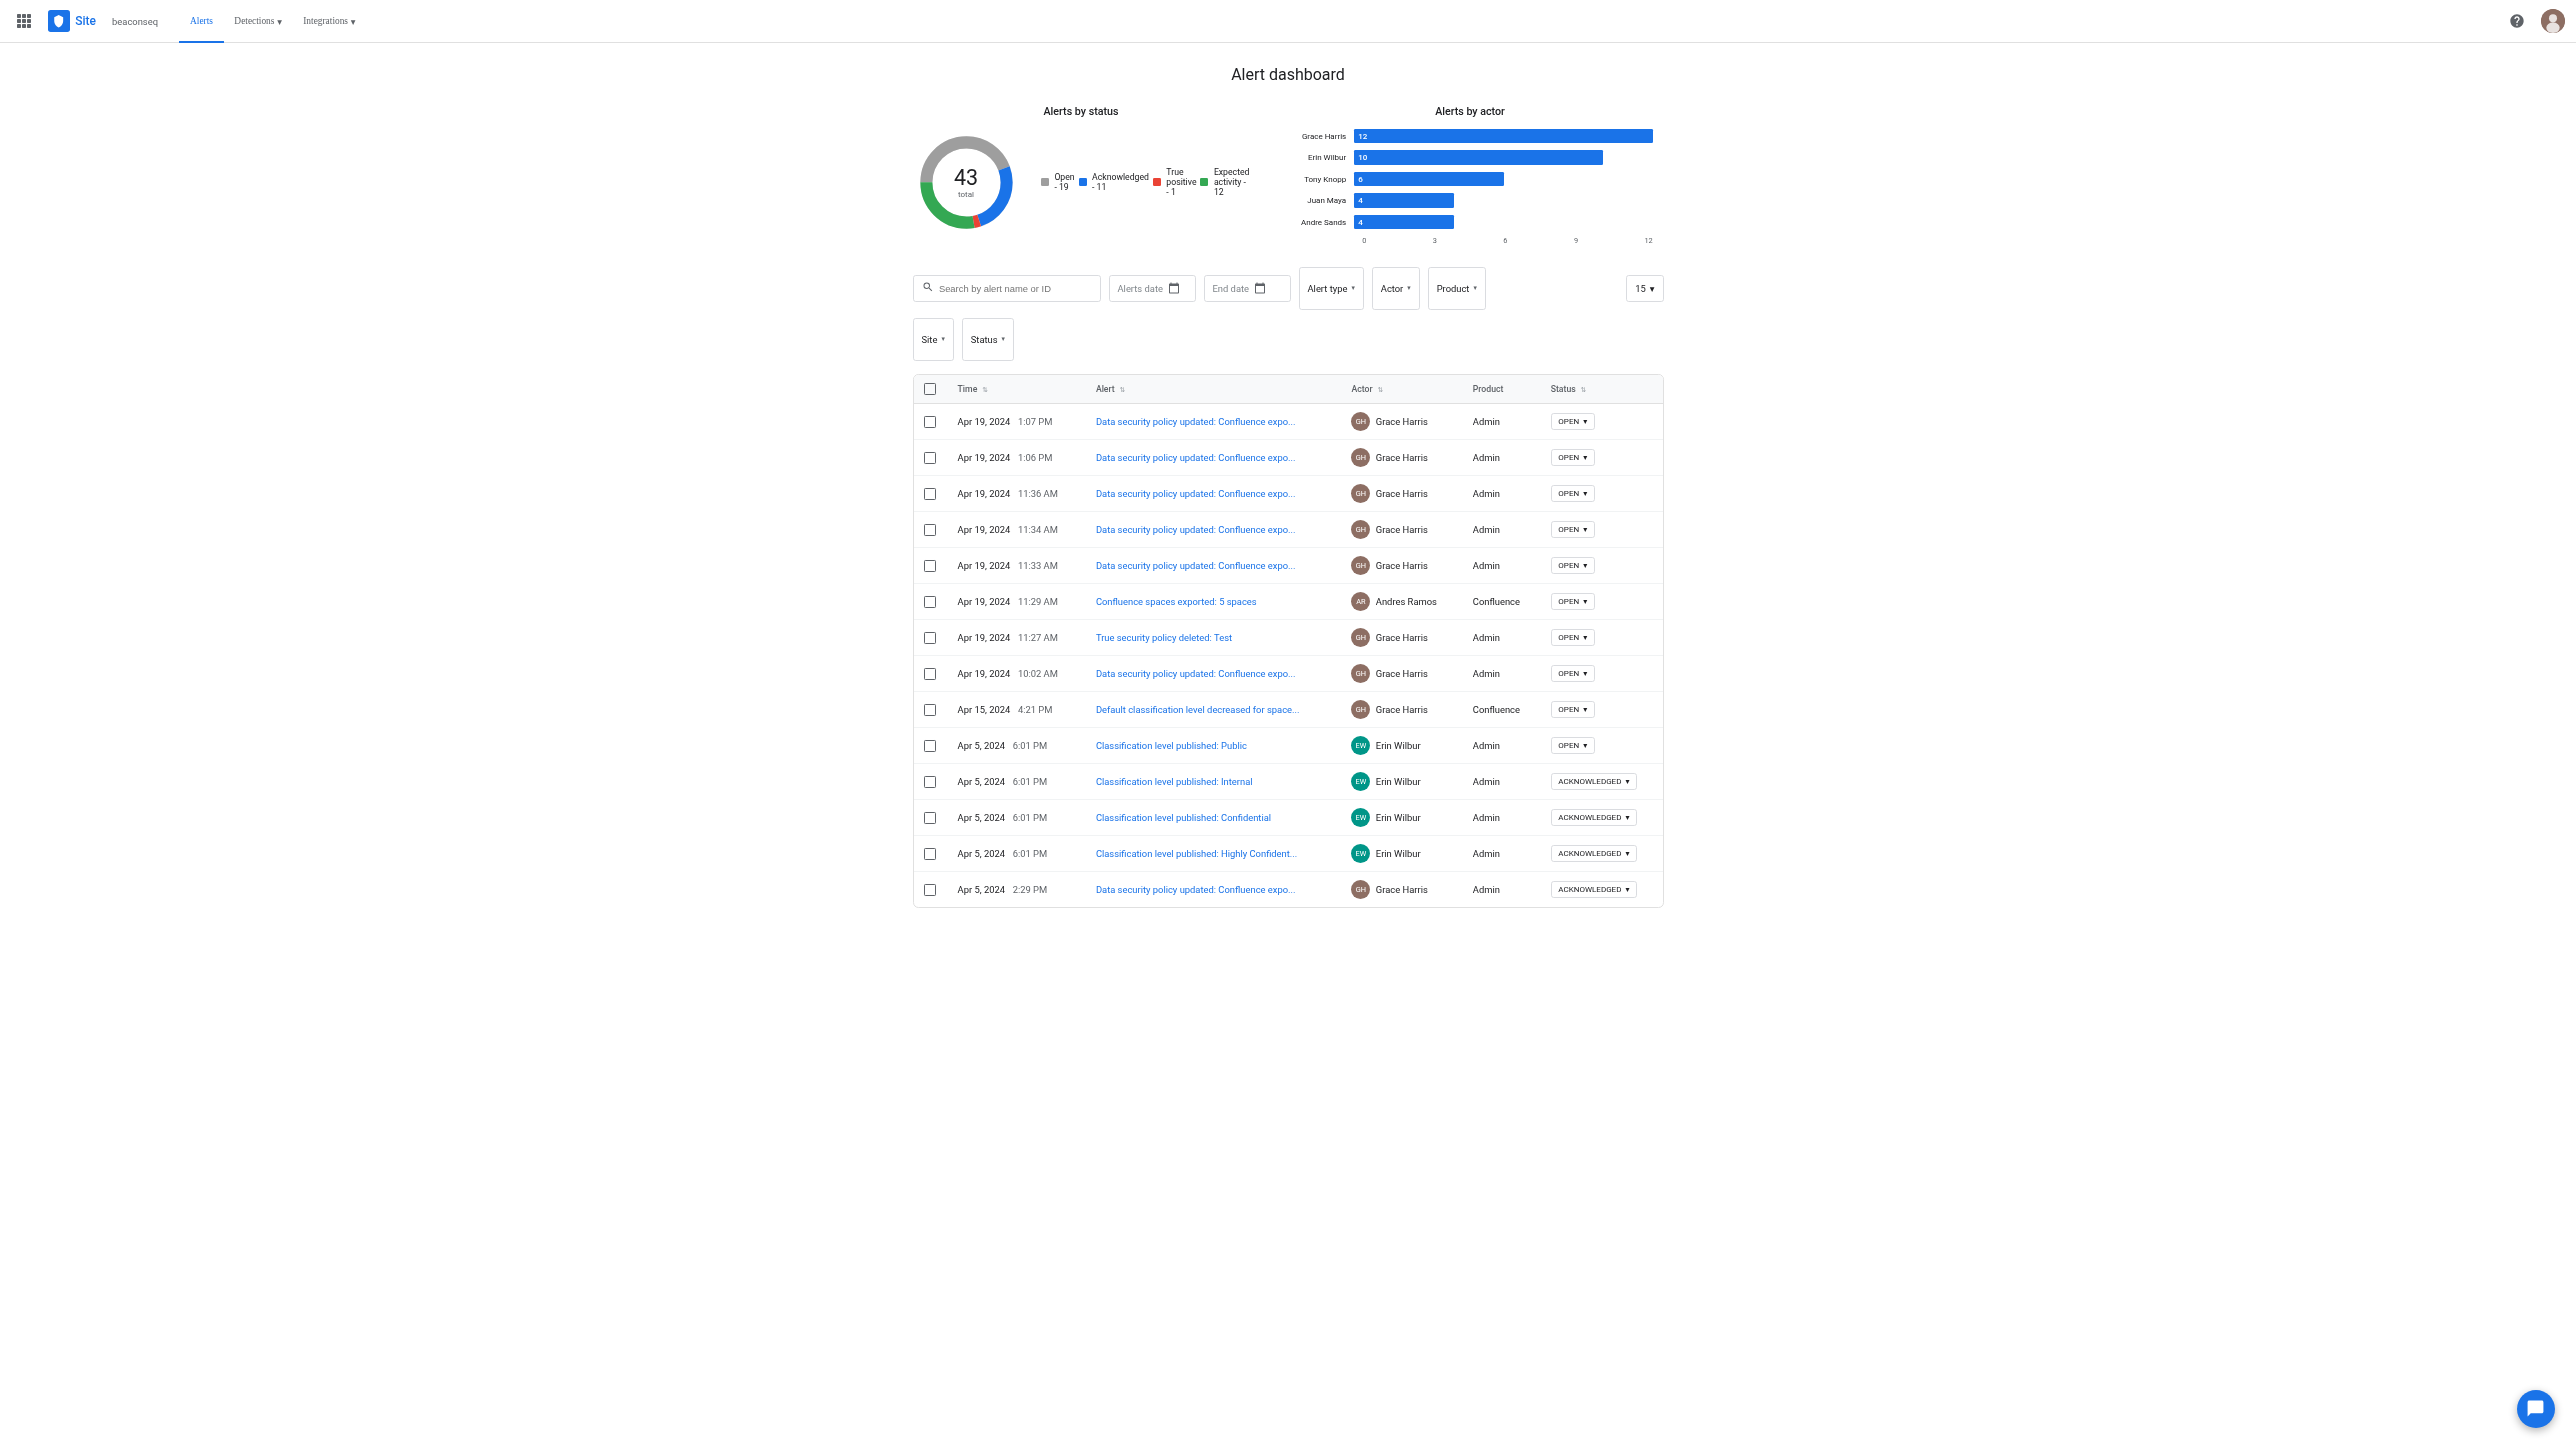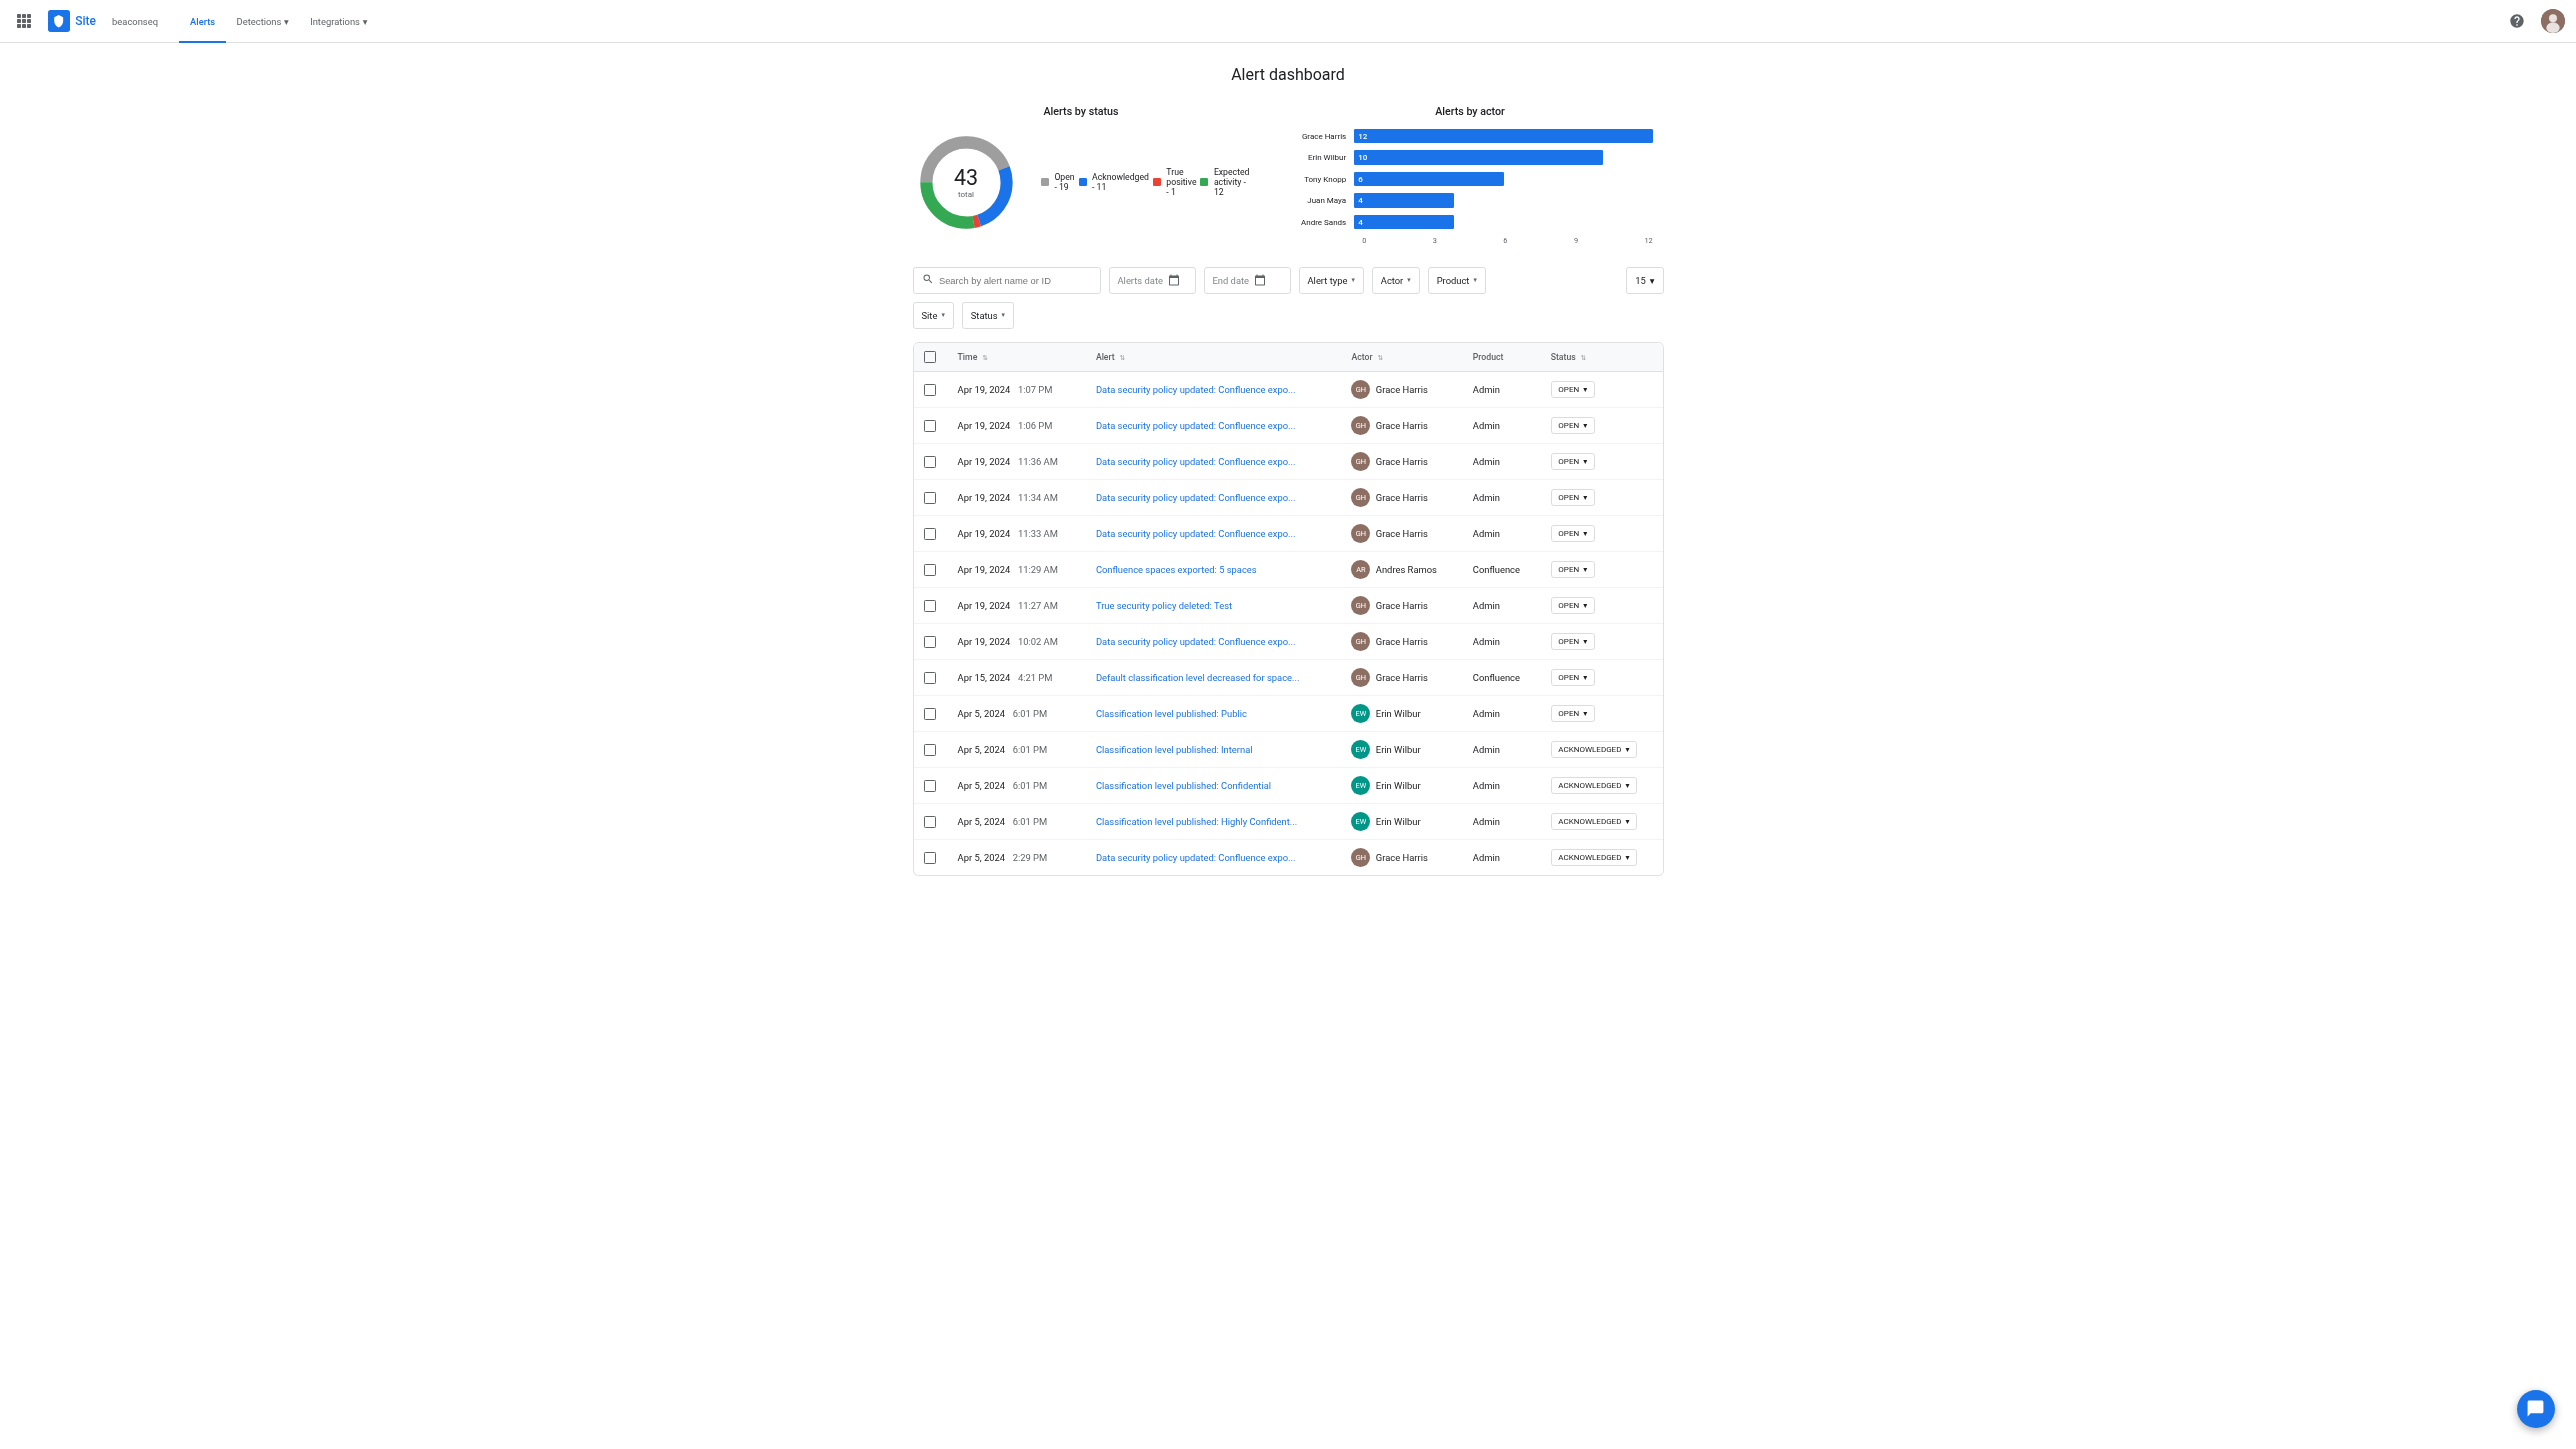--- a/index.html
+++ b/index.html
@@ -4,21 +4,21 @@
   <style>
     * { box-sizing: border-box; margin: 0; padding: 0; }
     body { font-family: 'Google Sans', Roboto, Arial, sans-serif; font-size: 9.4px; color: #202124; background: #fff; }
     
     
     .nav { display: flex; align-items: center; height: 43px; padding: 0 10.7px; border-bottom: 0.7px solid #e0e0e0; position: relative; }
     .nav-left { display: flex; align-items: center; gap: 10.7px; flex: 1; }
     .nav-logo { display: flex; align-items: center; gap: 5.4px; font-size: 12px; font-weight: 500; color: #1a73e8; }
     .nav-logo-icon { width: 21.5px; height: 21.5px; background: #1a73e8; border-radius: 2.7px; display: flex; align-items: center; justify-content: center; color: white; font-size: 10.7px; }
     .nav-tenant { font-size: 9.4px; color: #5f6368; margin-left: 5.4px; }
-    .nav-links { display: flex; align-items: center; gap: 0; margin-left: 10.7px; }
+    .nav-links { display: flex; align-items: center; gap: 0; margin-left: 10.7px; font-family: Liberation Serif, serif; }
     .nav-link { padding: 0 10.7px; height: 43px; display: flex; align-items: center; font-size: 9.4px; color: #5f6368; cursor: pointer; text-decoration: none; position: relative; }
     .nav-link.active { color: #1a73e8; font-weight: 500; }
     .nav-link.active::after { content: ''; position: absolute; bottom: 0; left: 0; right: 0; height: 2px; background: #1a73e8; }
     .nav-link-with-arrow { display: flex; align-items: center; gap: 2.7px; }
     .nav-right { display: flex; align-items: center; gap: 10.7px; }
     .nav-icon-btn { width: 27px; height: 27px; border-radius: 50%; display: flex; align-items: center; justify-content: center; cursor: pointer; color: #5f6368; font-size: 13.4px; }
     .avatar { width: 24px; height: 24px; border-radius: 50%; background: #8d6e63; display: flex; align-items: center; justify-content: center; color: white; font-size: 9.4px; overflow: hidden; cursor: pointer; }
 
     
     .main { padding: 21.5px 27px; max-width: 805px; margin: 0 auto; }
@@ -48,21 +48,21 @@
     .bar-value { font-size: 8px; color: white; font-weight: 500; }
     .bar-axis { display: flex; justify-content: space-between; margin-left: 75px; margin-top: 2.7px; }
     .bar-axis-label { font-size: 7.4px; color: #5f6368; }
 
     
     .filters-row { display: flex; align-items: center; gap: 8px; margin-bottom: 8px; flex-wrap: wrap; }
     .search-box { display: flex; align-items: center; border: 0.7px solid #dadce0; border-radius: 2.7px; padding: 0 8px; height: 27px; gap: 5.4px; min-width: 188px; }
     .search-box input { border: none; outline: none; font-size: 9.4px; color: #202124; width: 100%; }
     .search-icon { color: #5f6368; font-size: 12px; }
     .date-input { display: flex; align-items: center; border: 0.7px solid #dadce0; border-radius: 2.7px; padding: 0 8px; height: 27px; gap: 5.4px; font-size: 9.4px; color: #80868b; cursor: pointer; min-width: 87px; }
-    .filter-btn { display: flex; align-items: center; border: 0.7px solid #dadce0; border-radius: 2.7px; padding: 0 8px; height: 27px; gap: 4px; font-size: 9.4px; color: #202124; cursor: pointer; background: white; }
+    .filter-btn { display: flex; align-items: center; border: 0.7px solid #dadce0; border-radius: 2.7px; padding: 0 8px; height: 43px; gap: 4px; font-size: 9.4px; color: #202124; cursor: pointer; background: white; }
     .filter-btn .arrow { font-size: 6.7px; color: #5f6368; }
     .per-page-select { display: flex; align-items: center; border: 0.7px solid #dadce0; border-radius: 2.7px; padding: 0 8px; height: 27px; gap: 4px; font-size: 9.4px; color: #202124; cursor: pointer; background: white; margin-left: auto; }
 
     .filters-row2 { display: flex; align-items: center; gap: 8px; margin-bottom: 13.4px; }
 
     
     .table-container { border: 0.7px solid #e0e0e0; border-radius: 5.4px; overflow: hidden; }
     table { width: 100%; border-collapse: collapse; }
     thead tr { background: #f8f9fa; }
     th { padding: 8px 10.7px; text-align: left; font-size: 8.7px; font-weight: 500; color: #5f6368; border-bottom: 0.7px solid #e0e0e0; white-space: nowrap; }

